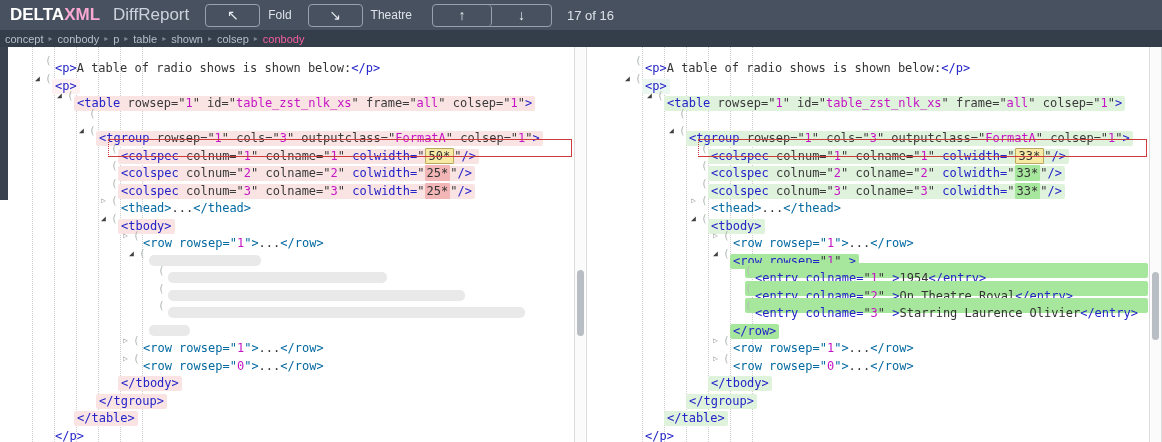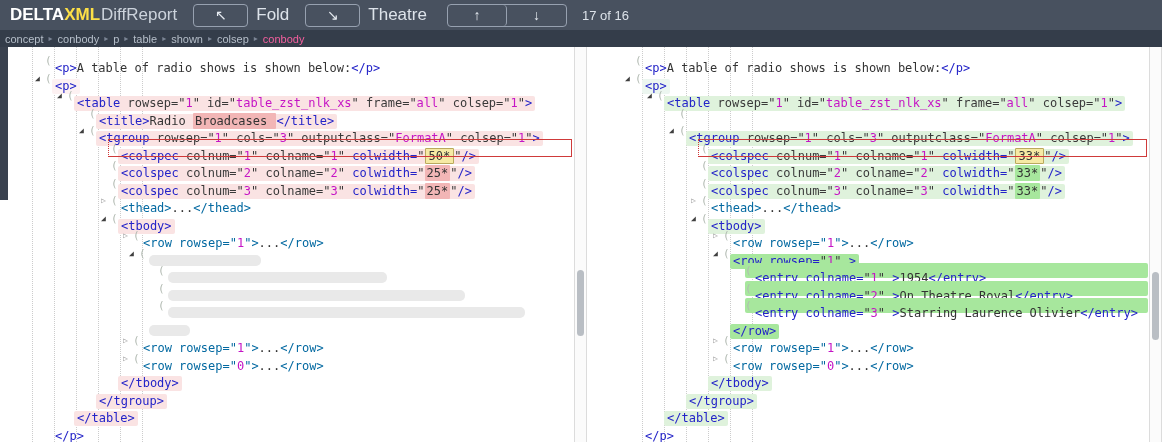--- a/index.html
+++ b/index.html
@@ -4,27 +4,27 @@
 <style>
   html,body{margin:0;padding:0}
   body{width:1162px;height:442px;overflow:hidden;background:#fff;position:relative;
        font-family:"Liberation Sans",sans-serif}
 
   
   .app-header{position:absolute;top:0;left:0;right:0;height:30px;background:#48515f;
     display:flex;align-items:center;padding-left:10px;box-sizing:border-box}
   .brand{font-size:17px;white-space:nowrap}
   .brand .delta{color:#ffffff;font-weight:bold}
-  .brand .xml{color:#fde047;font-weight:bold}
-  .brand .prod{color:#ccd3dc;margin-left:1px;font-weight:normal}
+  .brand .xml{color:#f9a8d4;font-weight:bold}
+  .brand .prod{color:#ccd3dc;margin-left:13px;font-weight:normal}
   .hbtn{height:23px;border:1px solid #97a1b0;border-radius:4px;background:transparent;
     color:#e7ecf2;font-size:14px;display:flex;align-items:center;justify-content:center;
     cursor:pointer;box-sizing:border-box}
   .btn-single{width:55px;margin-left:16px}
-  .hlabel{color:#dde3ea;font-size:17px;margin-left:8px;white-space:nowrap}
+  .hlabel{color:#dde3ea;font-size:12px;margin-left:8px;white-space:nowrap}
   .btn-group{display:flex;border:1px solid #97a1b0;border-radius:4px;margin-left:20px;height:23px;box-sizing:border-box}
   .btn-group .hbtn{border:none;width:59px;height:21px}
   .btn-group .hbtn.first{border-right:1px solid #97a1b0}
   .counter{color:#dde3ea;font-size:13px;margin-left:15px;white-space:nowrap}
 
   
   .breadcrumb{position:absolute;top:30px;left:0;right:0;height:17px;background:#343d4a;
     display:flex;align-items:center;padding-left:5px;font-size:11px;color:#b6bfca;gap:5px}
   .bc-item{color:#b6bfca;cursor:pointer}
   .bc-sep{color:#7b8595;font-size:8px}
@@ -114,21 +114,21 @@
   <div class="pane" id="pane-left">
       <div class="guide" style="left: 32px;"></div>
       <div class="guide" style="left: 54px;"></div>
       <div class="guide" style="left: 76px;"></div>
       <div class="guide" style="left: 98px;"></div>
       <div class="guide" style="left: 120px;"></div>
       <div class="guide" style="left: 142px;"></div>
       <div class="cl" style="top: 5px;"><span class="mk mk-fold" style="left: 45px;">(</span><span class="lt" style="margin-left: 52px;"><span class="sg-tag">&lt;p&gt;</span><span class="sg-txt">A table of radio shows is shown below:</span><span class="sg-tag">&lt;/p&gt;</span></span></div>
       <div class="cl bg-palepink" style="top: 22.5px;"><span class="mk mk-exp" style="left: 35px;">◢</span><span class="mk mk-fold" style="left: 45px;">(</span><span class="lt" style="margin-left: 52px;"><span class="sg-tag">&lt;p&gt;</span></span></div>
       <div class="cl bg-pink" style="top: 40px;"><span class="mk mk-exp" style="left: 57px;">◢</span><span class="mk mk-fold" style="left: 67px;">(</span><span class="lt" style="margin-left: 74px;"><span class="sg-tag">&lt;table</span><span class="sg-attr"> rowsep="</span><span class="sg-val">1</span><span class="sg-attr">" id="</span><span class="sg-val">table_zst_nlk_xs</span><span class="sg-attr">" frame="</span><span class="sg-val">all</span><span class="sg-attr">" colsep="</span><span class="sg-val">1</span><span class="sg-attr">"</span><span class="sg-tag">&gt;</span></span></div>
-      <div class="cl bg-pink" style="top: 57.5px;"><span class="mk mk-fold" style="left: 89px;">(</span><span class="lt" style="margin-left: 96px;"><span class="sg-tag">&lt;title&gt;</span><span class="sg-txt">Radio </span><span class="sg-hlp">Broadcases </span><span class="sg-tag">&lt;/title&gt;</span></span></div>
+      <div class="cl bg-pink" style="top: 57.5px;"><span class="mk mk-fold" style="left: 89px;">(</span></div>
       <div class="cl bg-pink" style="top: 75px;"><span class="mk mk-exp" style="left: 79px;">◢</span><span class="mk mk-fold" style="left: 89px;">(</span><span class="lt" style="margin-left: 96px;"><span class="sg-tag">&lt;tgroup</span><span class="sg-attr"> rowsep="</span><span class="sg-val">1</span><span class="sg-attr">" cols="</span><span class="sg-val">3</span><span class="sg-attr">" outputclass="</span><span class="sg-val">FormatA</span><span class="sg-attr">" colsep="</span><span class="sg-val">1</span><span class="sg-attr">"</span><span class="sg-tag">&gt;</span></span></div>
       <div class="cl bg-pink" style="top: 92.5px;"><span class="mk mk-fold" style="left: 111px;">(</span><span class="lt" style="margin-left: 118px;"><span class="sg-tag">&lt;colspec</span><span class="sg-attr"> colnum="</span><span class="sg-val">1</span><span class="sg-attr">" colname="</span><span class="sg-val">1</span><span class="sg-attr">" </span><span class="sg-battr">colwidth=</span><span class="sg-attr">"</span><span class="sg-selv">50*</span><span class="sg-attr">"</span><span class="sg-tag">/&gt;</span></span></div>
       <div class="selbox" style="top: 91.5px; left: 108px; right: 15px;"></div>
       <div class="cl bg-pink" style="top: 110px;"><span class="mk mk-fold" style="left: 111px;">(</span><span class="lt" style="margin-left: 118px;"><span class="sg-tag">&lt;colspec</span><span class="sg-attr"> colnum="</span><span class="sg-val">2</span><span class="sg-attr">" colname="</span><span class="sg-val">2</span><span class="sg-attr">" </span><span class="sg-battr">colwidth=</span><span class="sg-attr">"</span><span class="sg-hlp">25*</span><span class="sg-attr">"</span><span class="sg-tag">/&gt;</span></span></div>
       <div class="cl bg-pink" style="top: 127.5px;"><span class="mk mk-fold" style="left: 111px;">(</span><span class="lt" style="margin-left: 118px;"><span class="sg-tag">&lt;colspec</span><span class="sg-attr"> colnum="</span><span class="sg-val">3</span><span class="sg-attr">" colname="</span><span class="sg-val">3</span><span class="sg-attr">" </span><span class="sg-battr">colwidth=</span><span class="sg-attr">"</span><span class="sg-hlp">25*</span><span class="sg-attr">"</span><span class="sg-tag">/&gt;</span></span></div>
       <div class="cl" style="top: 145px;"><span class="mk mk-col" style="left: 101px;">▷</span><span class="mk mk-fold" style="left: 111px;">(</span><span class="lt" style="margin-left: 118px;"><span class="sg-gray">&lt;thead&gt;</span><span class="sg-dots">...</span><span class="sg-gray">&lt;/thead&gt;</span></span></div>
       <div class="cl bg-pink" style="top: 162.5px;"><span class="mk mk-exp" style="left: 101px;">◢</span><span class="mk mk-fold" style="left: 111px;">(</span><span class="lt" style="margin-left: 118px;"><span class="sg-tag">&lt;tbody&gt;</span></span></div>
       <div class="cl" style="top: 180px;"><span class="mk mk-col" style="left: 123px;">▷</span><span class="mk mk-fold" style="left: 133px;">(</span><span class="lt" style="margin-left: 140px;"><span class="sg-gray">&lt;row rowsep="</span><span class="sg-val">1</span><span class="sg-gray">"&gt;</span><span class="sg-dots">...</span><span class="sg-gray">&lt;/row&gt;</span></span></div>
       <div class="cl" style="top: 197.5px;"><span class="mk mk-exp" style="left: 129px;">◢</span><span class="mk mk-fold" style="left: 139px;">(</span><span class="lt" style="margin-left: 146px;"><span class="ph" style="width: 112px;"></span></span></div>
       <div class="cl" style="top: 215px;"><span class="mk mk-fold" style="left: 158px;">(</span><span class="lt" style="margin-left: 165px;"><span class="ph" style="width: 219px;"></span></span></div>

